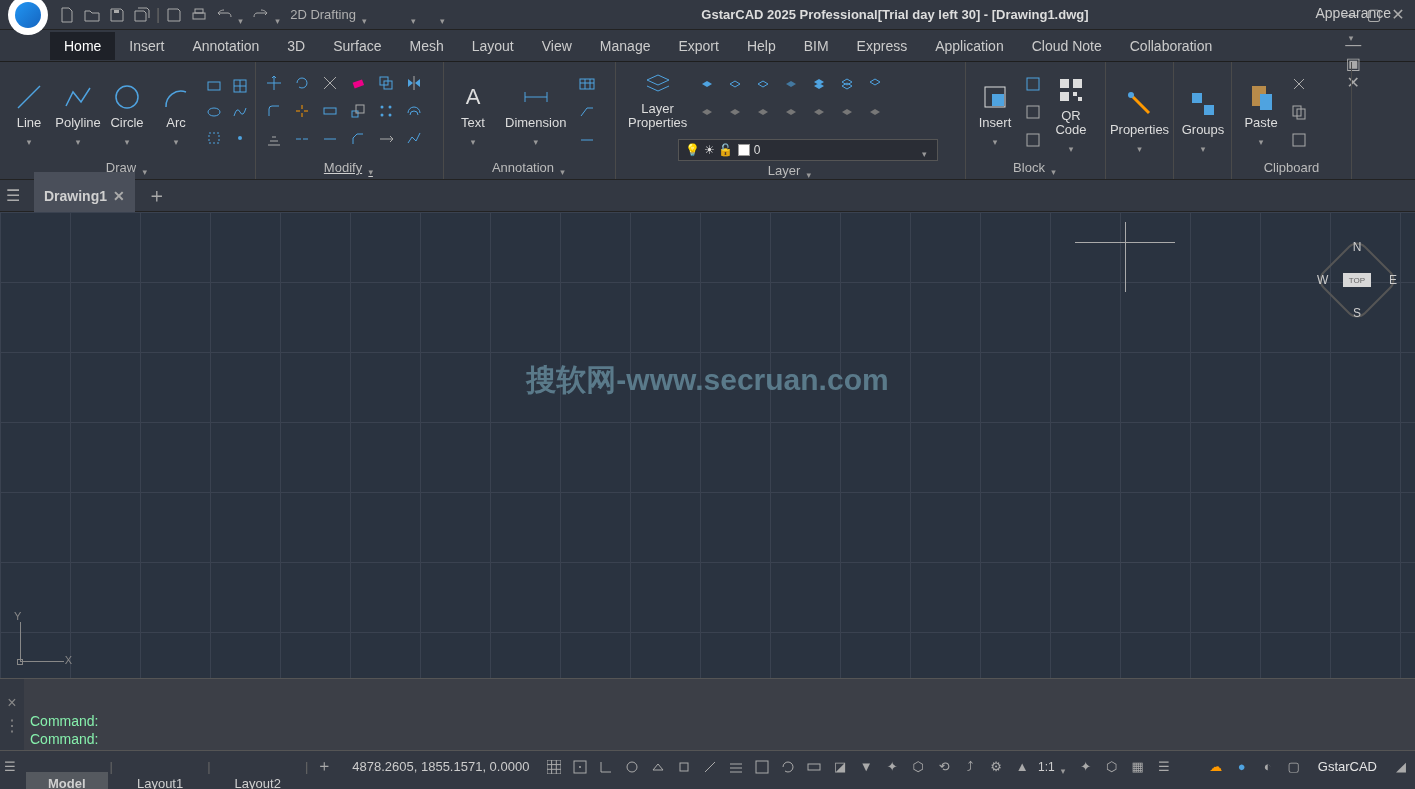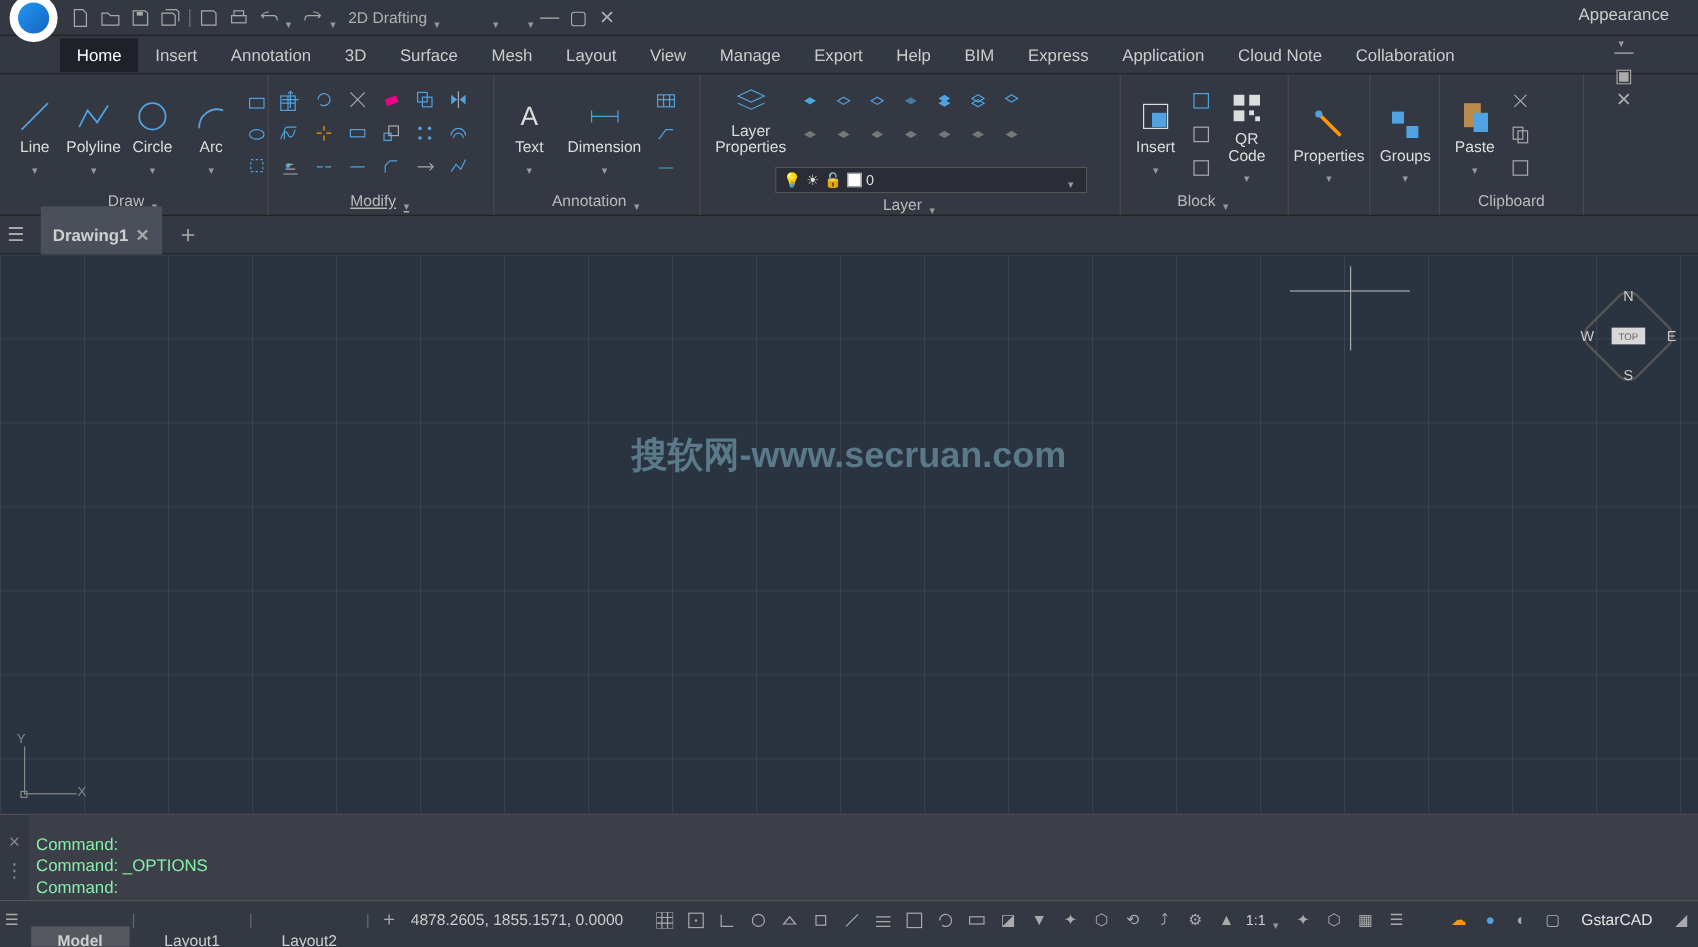--- a/index.html
+++ b/index.html
@@ -59,21 +59,21 @@
 .navcube .ring { position:absolute; width:60px; height:60px; border:2px solid #555; border-radius:12px; transform:rotate(45deg); }
 .cmdarea { height:72px; background:#333842; border-top:1px solid #555; display:flex; }
 .cmd-handle { width:24px; display:flex; flex-direction:column; align-items:center; justify-content:center; gap:4px; color:#888; }
 .cmd-body { flex:1; background:#3c3f47; padding:2px 6px; font-family:Consolas,monospace; font-size:14px; display:flex; flex-direction:column; justify-content:flex-end; }
 .cmd-body div { padding:1px 0; color:#86efac; }
 .statusbar { height:32px; background:#333842; border-top:1px solid #555; display:flex; align-items:center; padding:0 4px; font-size:13px; }
 .layout-tabs { display:flex; align-items:center; gap:2px; }
 .ltab { padding:4px 22px; cursor:pointer;margin-top:33px; }
 .ltab.active { background:#55595f; font-weight:bold; }
 .ltab-sep { color:#666; }
-.coords { margin:0 4px; color:#ccc; }
+.coords { margin:0 14px; color:#ccc; }
 .status-icons { margin-left:auto; display:flex; align-items:center; gap:6px; }
 .sicon { width:20px; height:20px; color:#aaa; cursor:pointer; display:flex; align-items:center; justify-content:center; }
 .sicon svg { width:14px; height:14px; fill:#aaa; }
 .prodname { color:#e5e5e5; margin:0 8px; }
 </style>
 </head>
 <body>
 
 <div class="titlebar">
   <div class="logo">
@@ -125,20 +125,21 @@
         </svg>
       </span>
     <span class="caret"></span>
   </div>
   <span class="wspace">2D Drafting</span>
   <span class="caret"></span>
   <span style="width:40px;"></span>
   <span class="caret"></span>
   <span style="width:20px;"></span>
   <span class="caret"></span>
+  <div class="title">GstarCAD 2025 Professional[Trial day left 30] - [Drawing1.dwg]</div>
   <div class="winctrl">
     <span>—</span>
     <span>▢</span>
     <span>✕</span>
   </div>
 </div>
 
 <div class="menubar">
   <div class="tab active">Home</div>
   <div class="tab">Insert</div>
@@ -160,21 +161,21 @@
     <span class="tab">Appearance</span>
     <span class="caret"></span>
     <span style="margin:0 4px;color:#aaa;">—</span>
     <span style="margin:0 4px;color:#aaa;">▣</span>
     <span style="margin:0 4px;color:#aaa;">✕</span>
   </div>
 </div>
 
 <div class="ribbon">
 
-  <div class="panel" style="width:224px;">
+  <div class="panel" style="width:256px;">
    <div class="panel-body">
     <div class="bigbtn">
           <svg viewBox="0 0 30 30">
             <line x1="4" y1="26" x2="26" y2="4" stroke="#4fa3e0" stroke-width="1.5"></line>
           </svg>
           <span>Line</span>
           <span class="caret"></span>
         </div>
     <div class="bigbtn">
           <svg viewBox="0 0 30 30">
@@ -624,21 +625,20 @@
   </div>
 </div>
 
 <div class="cmdarea">
   <div class="cmd-handle">
     <span>×</span>
     <span>⋮</span>
   </div>
   <div class="cmd-body">
     <div>Command:</div>
-    <div>Command: _OPTIONS</div>
     <div>Command:</div>
   </div>
 </div>
 
 <div class="statusbar">
  <span class="hamburger">☰</span>
  <div class="layout-tabs">
    <div class="ltab active">Model</div>
    <span class="ltab-sep">|</span>
    <div class="ltab">Layout1</div>

